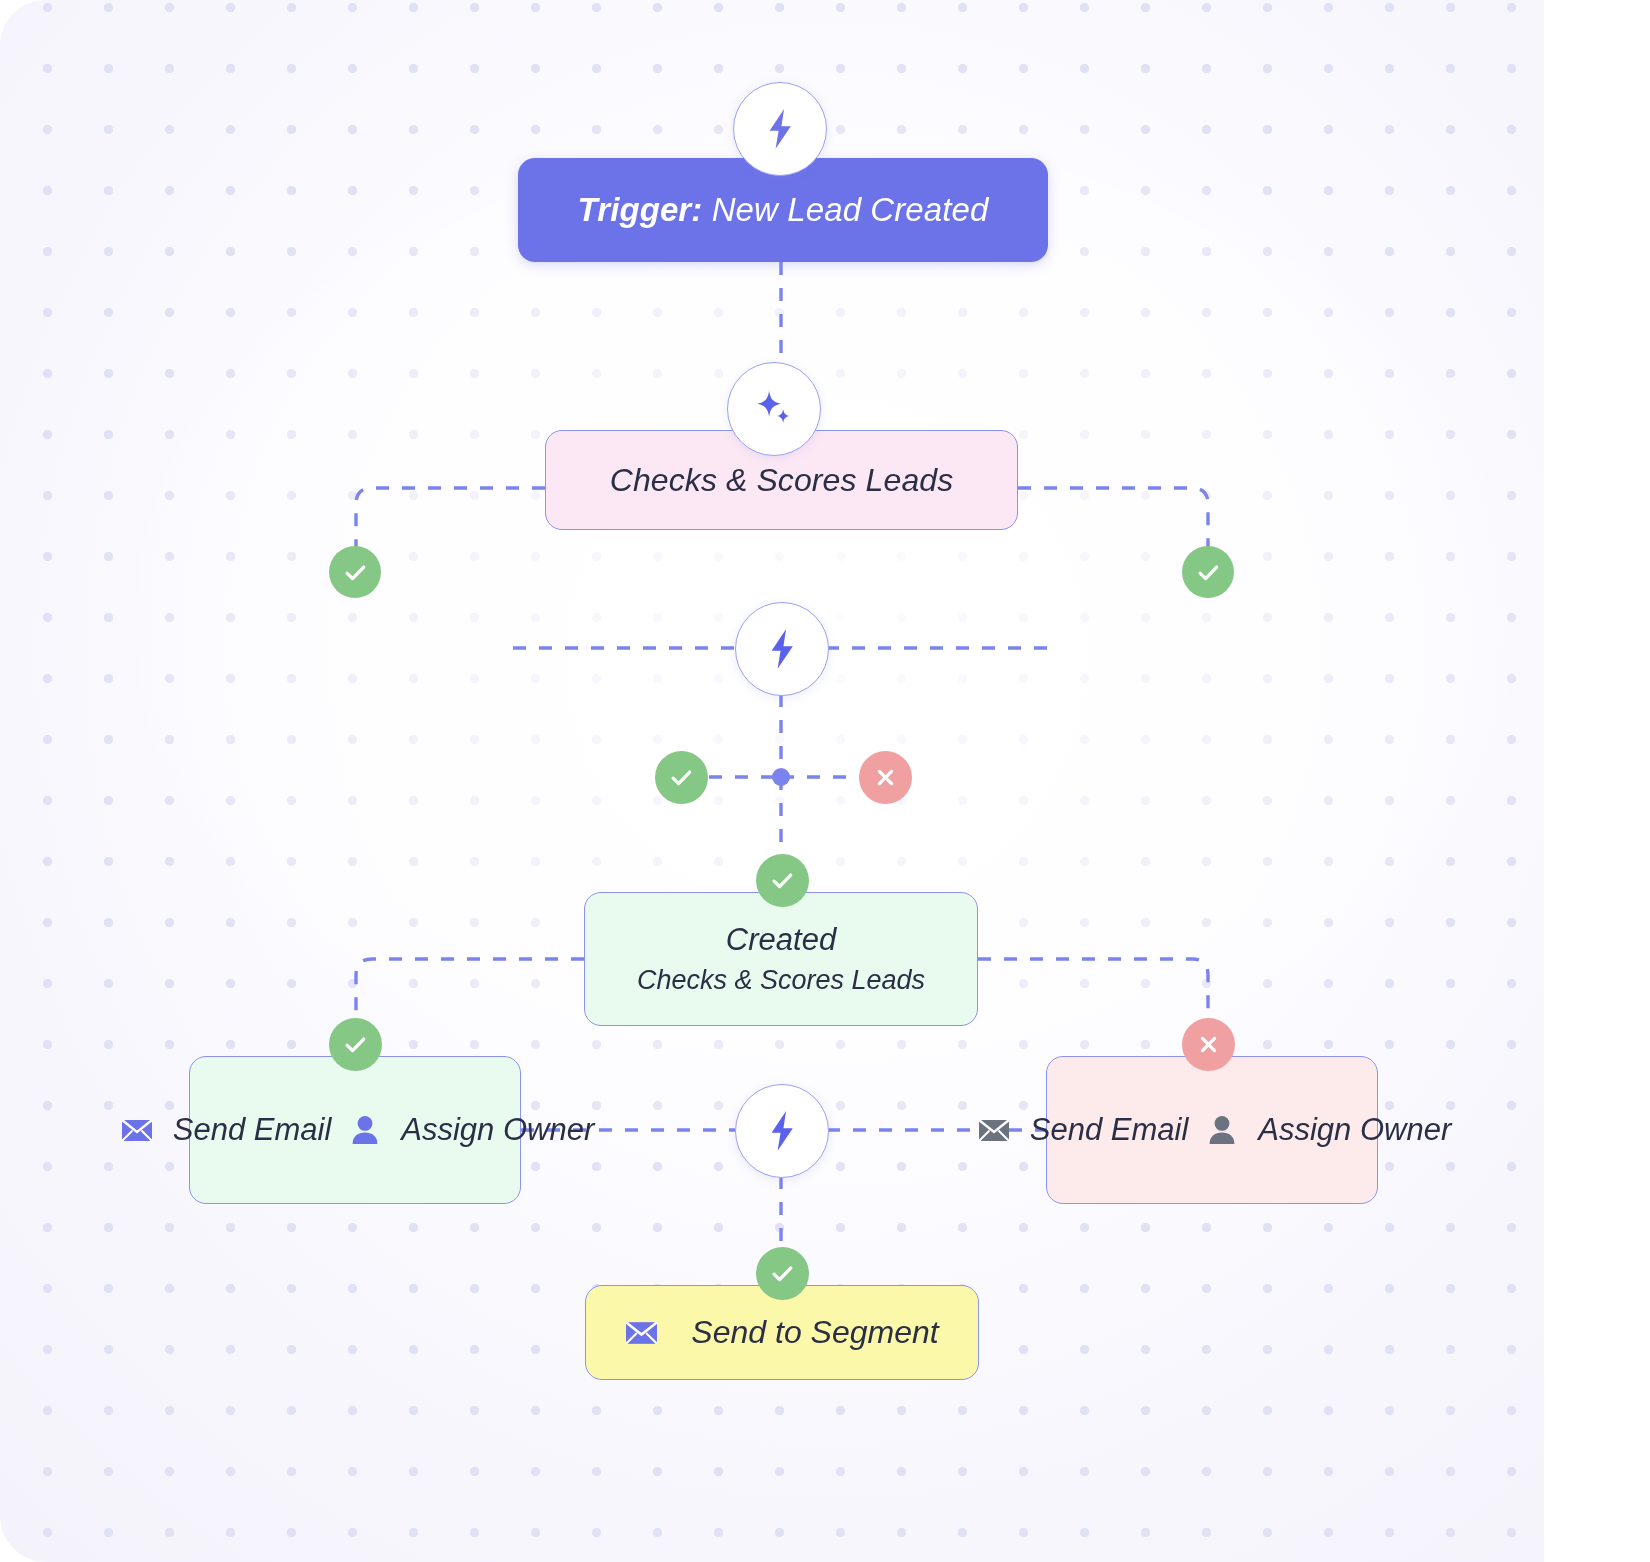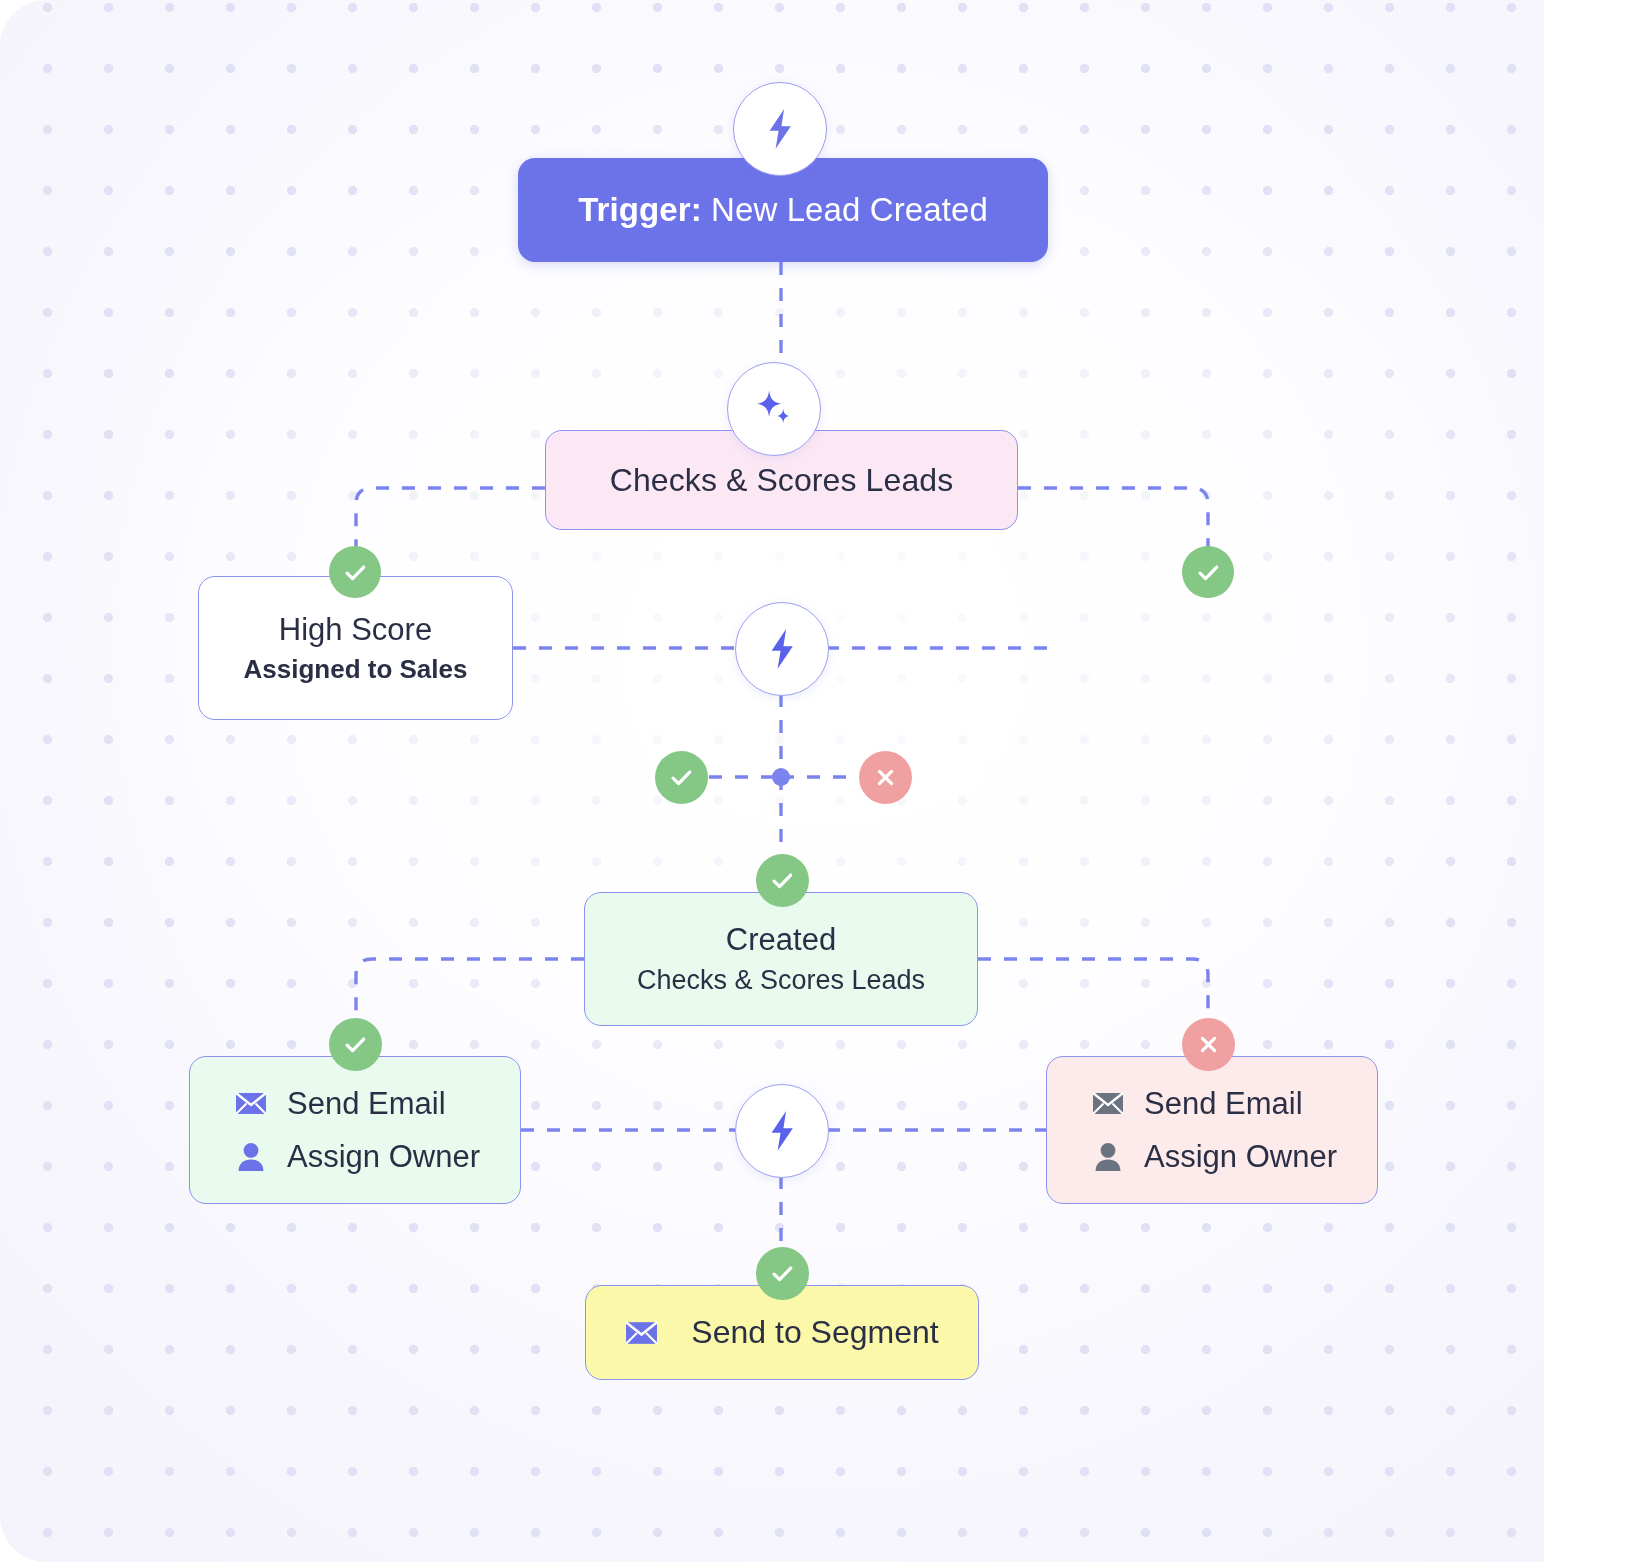--- a/index.html
+++ b/index.html
@@ -10,20 +10,21 @@
     font-family: "Liberation Sans", sans-serif;
     -webkit-font-smoothing: antialiased;
   }
 
   #canvas {
     position: relative;
     width: 1544px;
     height: 1562px;
     box-sizing: border-box;
     overflow: hidden;
+    font-style: italic;
   }
 
   
   .board {
     position: absolute;
     left: 0; top: 0;
     width: 1650px;
     height: 1562px;
     border-radius: 46px;
     background:
@@ -133,21 +134,21 @@
   .sub-reg {
     font-size: 27px;
     font-weight: 400;
     white-space: nowrap;
     margin-top: 7px;
   }
 
   
   .actions {
     display: flex;
-    flex-direction: column;
+    flex-direction: row;
     gap: 17px;
     align-items: flex-start;
     padding-left: 4px;
   }
   .act-row {
     display: flex;
     align-items: center;
     gap: 19px;
     font-size: 31px;
     font-weight: 400;
@@ -247,24 +248,20 @@
     <div class="title-lg">Checks &amp; Scores Leads</div>
   </div>
 
   <div class="chip" style="left:727px; top:362px; width:92px; height:92px;">
     <svg width="46" height="46" viewBox="0 0 32 32">
       <path d="M12.6 3.2 C13.3 9.0 15.4 11.3 20.8 12.4 C15.4 13.5 13.3 15.8 12.6 21.6 C11.9 15.8 9.8 13.5 4.4 12.4 C9.8 11.3 11.9 9.0 12.6 3.2 Z" fill="#5a61ea"></path>
       <path d="M22.4 16.0 C22.8 19.1 23.9 20.3 26.8 20.9 C23.9 21.5 22.8 22.7 22.4 25.8 C22.0 22.7 20.9 21.5 18.0 20.9 C20.9 20.3 22.0 19.1 22.4 16.0 Z" fill="#5a61ea"></path>
     </svg>
   </div>
 
-  <div class="node n-plain" style="left:198px; top:576px; width:315px; height:144px;">
-    <div class="title-md">High Score</div>
-    <div class="sub">Assigned to Sales</div>
-  </div>
   <div class="badge ok" style="left:329px; top:546px; width:52px; height:52px;">
     <svg width="27" height="27" viewBox="0 0 24 24">
       <path d="M4.5 12.6 L9.4 17.4 L19.3 7.2" fill="none" stroke="#ffffff" stroke-width="2.9" stroke-linecap="round" stroke-linejoin="round"></path>
     </svg>
   </div>
 
   <div class="badge ok" style="left:1182px; top:546px; width:52px; height:52px;">
     <svg width="27" height="27" viewBox="0 0 24 24">
       <path d="M4.5 12.6 L9.4 17.4 L19.3 7.2" fill="none" stroke="#ffffff" stroke-width="2.9" stroke-linecap="round" stroke-linejoin="round"></path>
     </svg>

